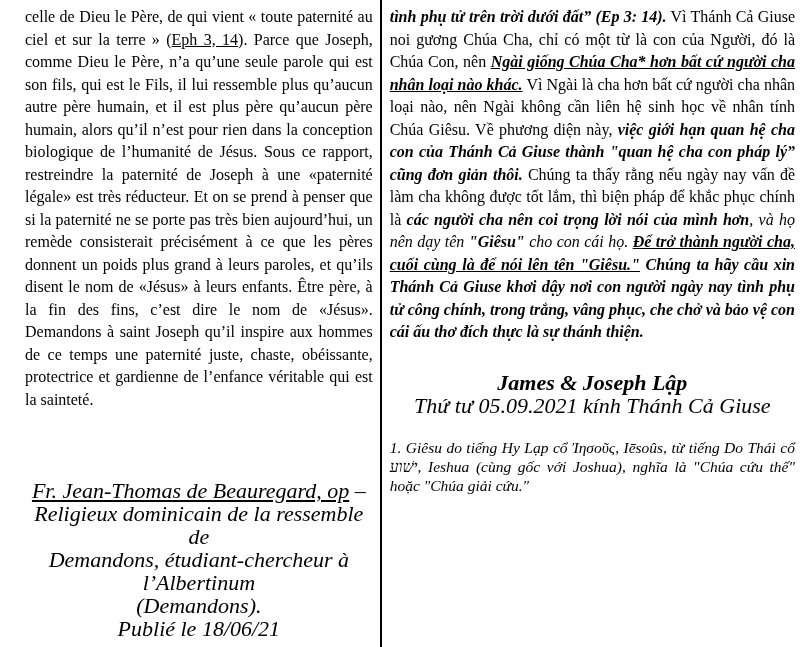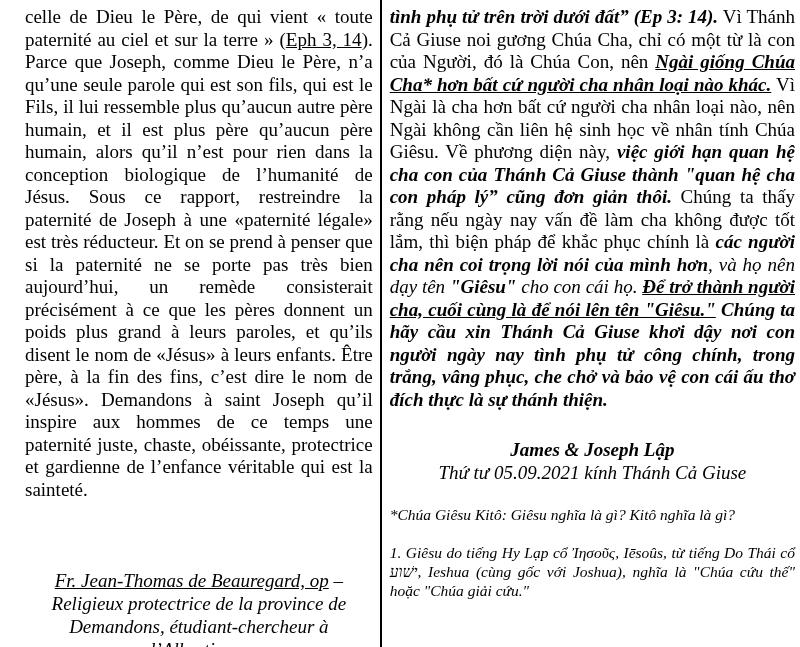--- a/index.html
+++ b/index.html
@@ -8,54 +8,53 @@
     background: #ffffff; color: #000000;
     font-family: "Liberation Serif", "DejaVu Serif", serif;
     overflow: hidden;
   }
   .page { display: flex; width: 800px; height: 647px; }
   .col { box-sizing: border-box; }
   .col-left  { width: 400px; padding: 6px 7px 0 25px; }
   .col-right { width: 444px; border-left: 2px solid #000; padding: 6px 5px 0 8px; }
   p { margin: 0; }
   .body-text {
-    font-size: 19px; line-height: 22.5px;
+    font-size: 16px; line-height: 22.5px;
     text-align: justify; text-justify: inter-word;
   }
-  .sig { text-align: center; font-size: 19px; line-height: 23px; }
+  .sig { text-align: center; font-size: 22px; line-height: 23px; }
   .left-sig  { margin-top: 68px; }
   .right-sig { margin-top: 27px; }
   .footnotes { margin-top: 21px; font-size: 15.5px; line-height: 19px; }
   .footnote  { text-align: justify; }
   .footnote + .footnote { margin-top: 19px; }
   .r-b { font-weight: 700; }
   .r-i { font-style: italic; }
   .r-u { text-decoration: underline; }
 </style>
 </head>
 <body>
 
 <div class="page">
 
   <div class="col col-left">
     <p class="body-text"><span class="">celle de Dieu le Père, de qui vient « toute paternité au ciel et sur la terre » (</span><span class="r-u">Eph 3, 14</span><span class="">). Parce que Joseph, comme Dieu le Père, n’a qu’une seule parole qui est son fils, qui est le Fils, il lui ressemble plus qu’aucun autre père humain, et il est plus père qu’aucun père humain, alors qu’il n’est pour rien dans la conception biologique de l’humanité de Jésus. Sous ce rapport, restreindre la paternité de Joseph à une «paternité légale» est très réducteur. Et on se prend à penser que si la paternité ne se porte pas très bien aujourd’hui, un remède consisterait précisément à ce que les pères donnent un poids plus grand à leurs paroles, et qu’ils disent le nom de «Jésus» à leurs enfants. Être père, à la fin des fins, c’est dire le nom de «Jésus». Demandons à saint Joseph qu’il inspire aux hommes de ce temps une paternité juste, chaste, obéissante, protectrice et gardienne de l’enfance véritable qui est la sainteté.</span></p>
     <div class="sig left-sig">
       <div class="sig-line"><span class="r-i r-u">Fr. Jean-Thomas de Beauregard, op</span><span class="r-i"> –</span></div>
-      <div class="sig-line"><span class="r-i">Religieux protectrice de la province de</span></div>
+      <div class="sig-line"><span class="r-i">Religieux dominicain de la ressemble de</span></div>
       <div class="sig-line"><span class="r-i">Demandons, étudiant-chercheur à l’Albertinum</span></div>
       <div class="sig-line"><span class="r-i">(Demandons).</span></div>
       <div class="sig-line"><span class="r-i">Publié le 18/06/21</span></div>
     </div>
   </div>
 
   <div class="col col-right">
     <p class="body-text"><span class="r-b r-i">tình phụ tử trên trời dưới đất” (Ep 3: 14).</span><span class=""> Vì Thánh Cả Giuse noi gương Chúa Cha, chỉ có một từ là con của Người, đó là Chúa Con, nên </span><span class="r-b r-i r-u">Ngài giống Chúa Cha* hơn bất cứ người cha nhân loại nào khác.</span><span class=""> Vì Ngài là cha hơn bất cứ người cha nhân loại nào, nên Ngài không cần liên hệ sinh học về nhân tính Chúa Giêsu. Về phương diện này, </span><span class="r-b r-i">việc giới hạn quan hệ cha con của Thánh Cả Giuse thành "quan hệ cha con pháp lý” cũng đơn giản thôi.</span><span class=""> Chúng ta thấy rằng nếu ngày nay vấn đề làm cha không được tốt lắm, thì biện pháp để khắc phục chính là </span><span class="r-b r-i">các người cha nên coi trọng lời nói của mình hơn</span><span class="r-i">, và họ nên dạy tên </span><span class="r-b r-i">"Giêsu"</span><span class="r-i"> cho con cái họ. </span><span class="r-b r-i r-u">Để trở thành người cha, cuối cùng là để nói lên tên "Giêsu."</span><span class="r-b r-i"> Chúng ta hãy cầu xin Thánh Cả Giuse khơi dậy nơi con người ngày nay tình phụ tử công chính, trong trắng, vâng phục, che chở và bảo vệ con cái ấu thơ đích thực là sự thánh thiện.</span></p>
     <div class="sig right-sig">
       <div class="sig-line"><span class="r-b r-i">James &amp; Joseph Lập</span></div>
       <div class="sig-line"><span class="r-i">Thứ tư 05.09.2021 kính Thánh Cả Giuse</span></div>
     </div>
     <div class="footnotes">
-      <p class="footnote"><span class="r-i">*Chúa Giêsu Kitô: Giêsu nghĩa là gì? Kitô nghĩa là gì?</span></p>
       <p class="footnote"><span class="r-i">1. Giêsu do tiếng Hy Lạp cổ Ἰησοῦς, Iēsoûs, từ tiếng Do Thái cổ ישׁוע, Ieshua (cùng gốc với Joshua), nghĩa là "Chúa cứu thế" hoặc "Chúa giải cứu."</span></p>
     </div>
   </div>
 
 </div>
 
 </body></html>

